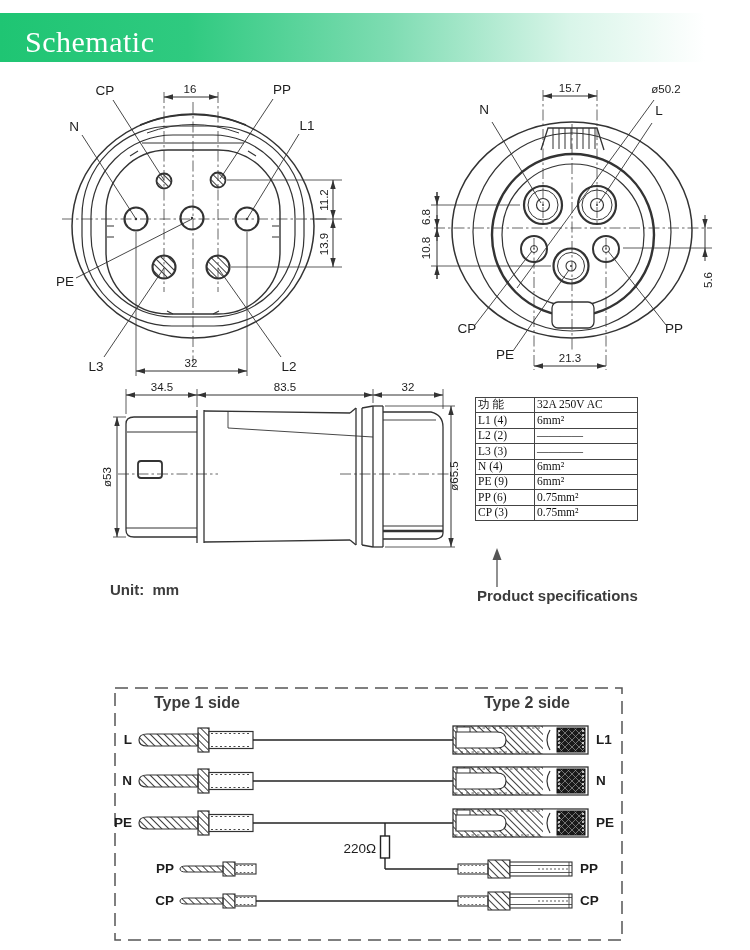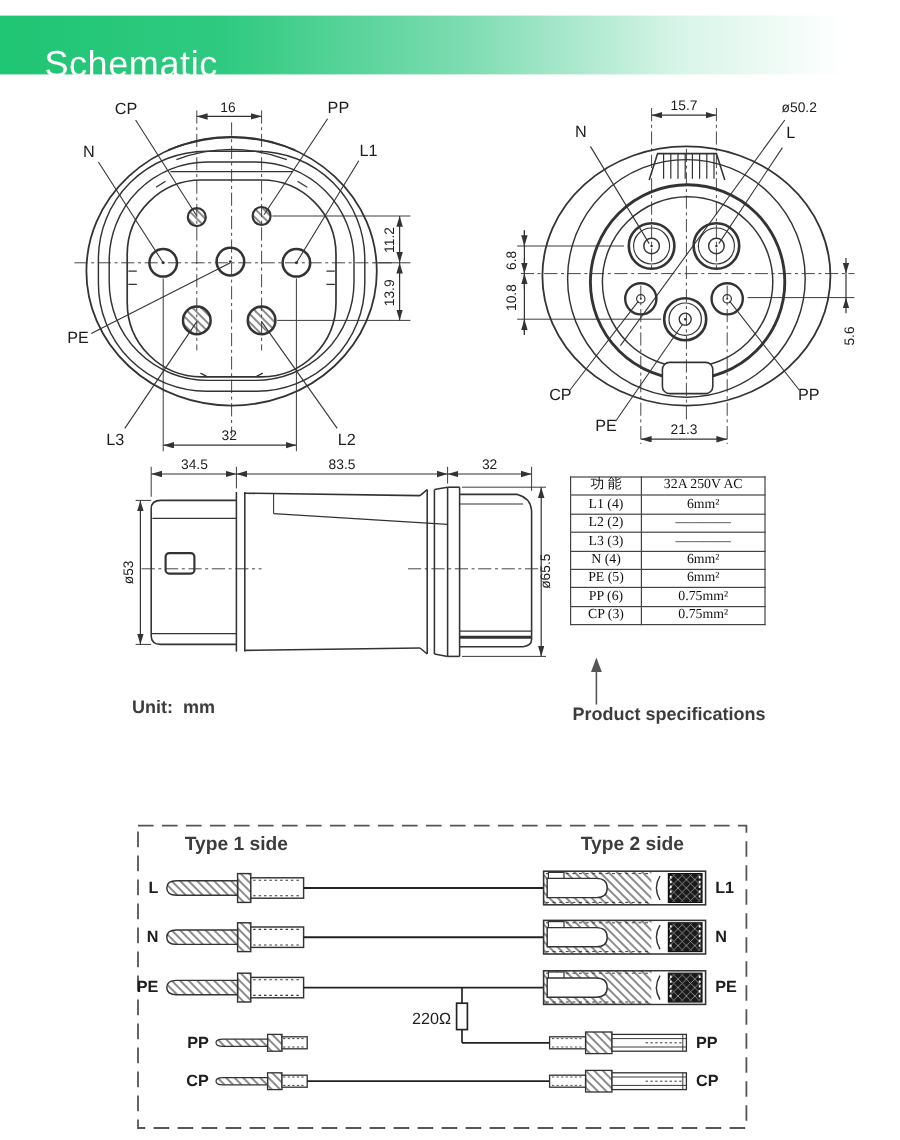--- a/index.html
+++ b/index.html
@@ -1,31 +1,31 @@
 <!DOCTYPE html>
 <html><head>
 <meta charset="utf-8">
 <style>
   html,body{margin:0;padding:0;background:#fff;}
   #page{position:relative;width:750px;height:950px;background:#fff;overflow:hidden;
         font-family:"Liberation Sans",sans-serif;}
   .abs{position:absolute;}
   .header-band{position:absolute;left:0;top:13px;width:750px;height:49px;
     background:linear-gradient(90deg,#1fc573 0%,#2fca80 25%,#7edcb2 52%,#d9f5e9 76%,#ffffff 94%);}
-  .header-title{margin:16px;padding-left:21px;line-height:49px;font-size:30px;font-weight:normal;
-    color:#ffffff;letter-spacing:0.5px;}
+  .header-title{margin:4px;padding-left:21px;line-height:49px;font-size:30px;font-weight:normal;
+    color:#ffffff;letter-spacing:0.5px;font-family:Liberation Serif, serif;}
   .caption{position:absolute;font-size:15px;font-weight:bold;color:#3c3c3c;white-space:pre;text-align:center;}
   svg text{font-family:"Liberation Sans",sans-serif;}
   .cad{font-size:13.5px;fill:#1d1d1d;}
   .dim{font-size:11.5px;fill:#1d1d1d;}
   .cadb{font-size:13.5px;font-weight:bold;fill:#1d1d1d;}
   .hdg{font-size:16px;font-weight:bold;fill:#3c3c3c;}
   #spec-table{position:absolute;left:475px;top:397px;border-collapse:collapse;
     font-family:"Liberation Serif",serif;font-size:11.5px;color:#111;table-layout:fixed;}
-  #spec-table td{border:1px solid #444;height:14.4px;padding:0 2px;text-align:center;line-height:1;}
+  #spec-table td{border:1px solid #444;height:14.4px;padding:0 2px;text-align:left;line-height:1;}
   #spec-table td.c1{width:54px;}
   #spec-table td.c2{width:98px;}
   .ln{stroke:#333;fill:none;}
 </style>
 </head>
 <body>
 
 <div id="page">
 
   <svg width="0" height="0" style="position:absolute" aria-hidden="true">
@@ -266,21 +266,21 @@
         </tr>
       <tr>
           <td class="c1">L3 (3)</td>
           <td class="c2">————</td>
         </tr>
       <tr>
           <td class="c1">N (4)</td>
           <td class="c2">6mm²</td>
         </tr>
       <tr>
-          <td class="c1">PE (5)</td>
+          <td class="c1">PE (9)</td>
           <td class="c2">6mm²</td>
         </tr>
       <tr>
           <td class="c1">PP (6)</td>
           <td class="c2">0.75mm²</td>
         </tr>
       <tr>
           <td class="c1">CP (3)</td>
           <td class="c2">0.75mm²</td>
         </tr>

